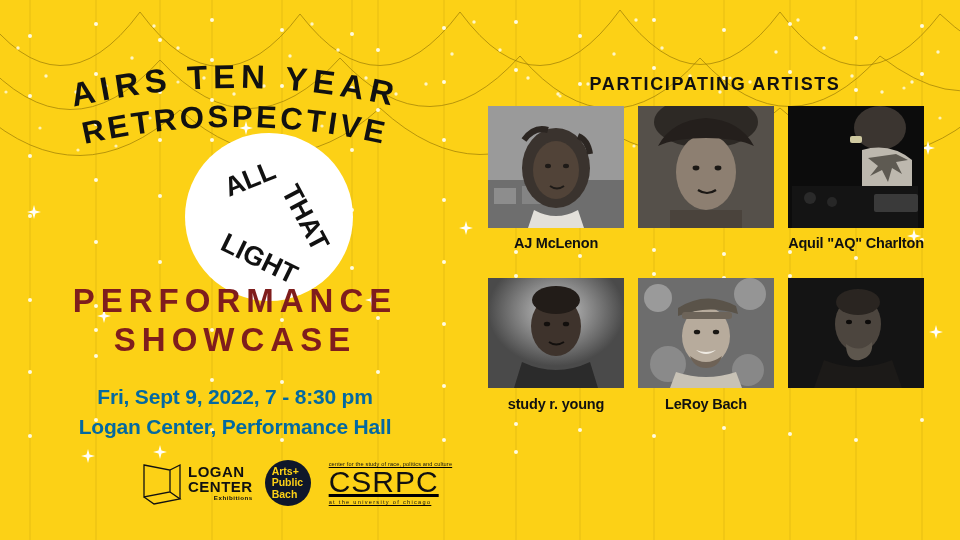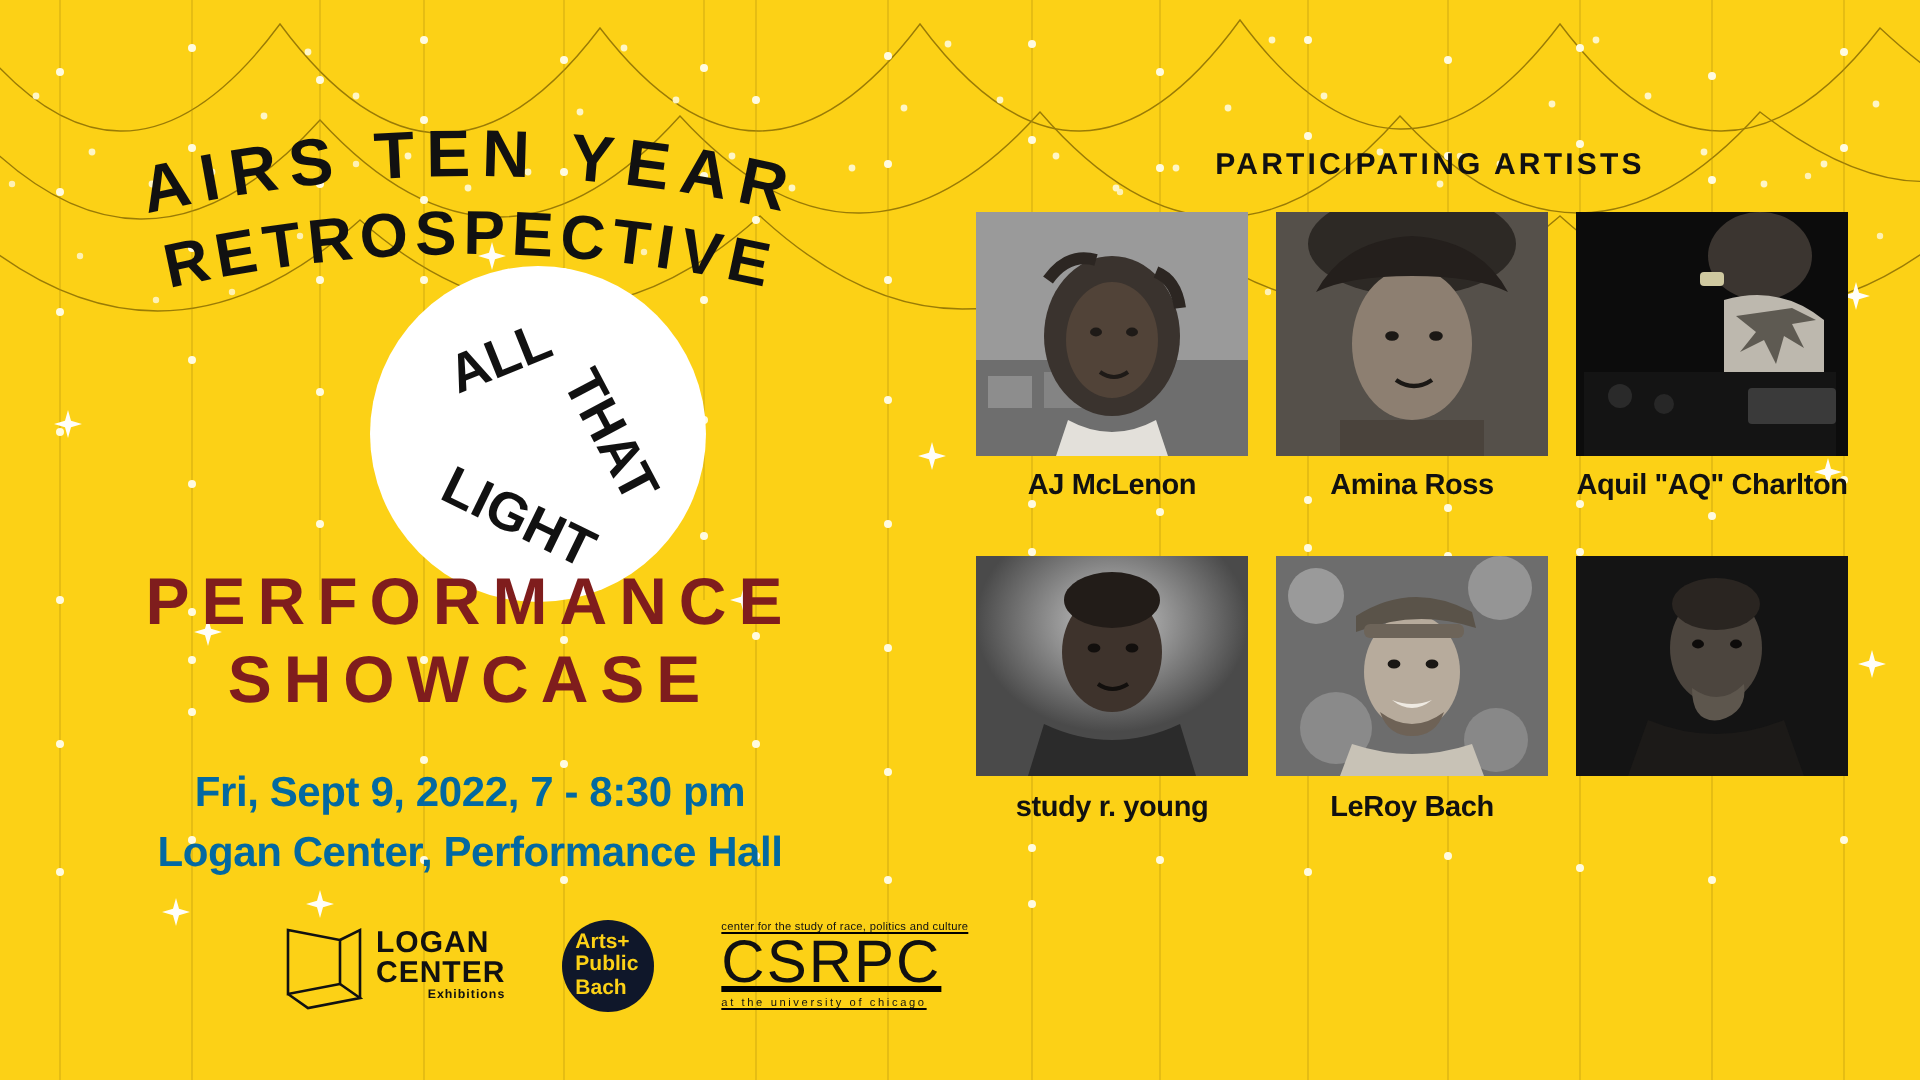--- a/index.html
+++ b/index.html
@@ -52,21 +52,21 @@
   }
   .when div {
     font-size:21px; font-weight:bold; line-height:1.42; letter-spacing:-0.2px;
   }
 
   
   .right { position:absolute; left:470px; top:0; width:490px; height:540px; }
   .pa-head {
     position:absolute; left:0; top:74px; width:490px;
     text-align:center; color:#111;
-    font-size:15px; font-weight:bold; letter-spacing:1.6px;
+    font-size:18px; font-weight:bold; letter-spacing:1.6px;
   }
 
   .grid {
     position:absolute; left:18px; top:106px;
     width:456px;
     display:grid;
     grid-template-columns:repeat(3, 136px);
     column-gap:14px;
     row-gap:0;
   }
@@ -82,21 +82,21 @@
     font-size:14.5px; font-weight:bold; line-height:1.12;
     letter-spacing:-0.2px;
     height:36px;
   }
   .row2 .photo { height:110px; }
   .row2 .cap { height:24px; margin-top:8px; }
 
   
   .footer { position:absolute; left:0; top:452px; width:960px; height:88px; }
 
-  .logos { position:absolute; left:140px; top:8px; display:flex; align-items:center; gap:28px; }
+  .logos { position:absolute; left:140px; top:8px; display:flex; align-items:center; gap:12px; }
 
   .logan { display:flex; align-items:center; gap:6px; }
   .logan-mark { width:42px; height:44px; }
   .logan-txt { line-height:1; }
   .logan-txt .a { font-size:15px; font-weight:bold; letter-spacing:0.5px; color:#111; display:block; }
   .logan-txt .b { font-size:15px; font-weight:bold; letter-spacing:0.5px; color:#111; display:block; }
   .logan-txt .c { font-size:6.2px; font-weight:bold; letter-spacing:0.5px; color:#111; display:block; text-align:right; margin-top:1px;}
 
   .apl {
     width:46px; height:46px; border-radius:50%; background:#0f172a;
@@ -421,21 +421,20 @@
             <rect width="136" height="122" fill="#55504a"></rect>
             <ellipse cx="68" cy="16" rx="52" ry="26" fill="#2d2925"></ellipse>
             <ellipse cx="68" cy="66" rx="30" ry="38" fill="#8d7f71"></ellipse>
             <ellipse cx="58" cy="62" rx="3.4" ry="2.4" fill="#1b1815"></ellipse>
             <ellipse cx="80" cy="62" rx="3.4" ry="2.4" fill="#1b1815"></ellipse>
             <path d="M60,84 Q69,90 78,84" stroke="#1b1815" stroke-width="2.2" fill="none"></path>
             <path d="M20,40 q14,-26 48,-28 q34,2 48,28 q-16,-8 -48,-8 q-32,0 -48,8 Z" fill="#241f1c"></path>
             <rect x="32" y="104" width="72" height="18" fill="#4a433c"></rect>
           </svg>
         </div>
-        <div class="cap">Amina Ross</div>
       </div>
 
       <div class="cell">
         <div class="photo">
           <svg viewBox="0 0 136 122" preserveAspectRatio="xMidYMid slice">
             <rect width="136" height="122" fill="#0c0c0c"></rect>
             <ellipse cx="92" cy="22" rx="26" ry="22" fill="#3b3530"></ellipse>
             <rect x="62" y="30" width="12" height="7" rx="2" fill="#cfc9a0"></rect>
             <path d="M74,44 q28,-8 50,10 l0,38 q-26,6 -50,-6 Z" fill="#bdb8ae"></path>
             <path d="M80,52 l10,8 -8,10 12,-6 6,12 4,-14 10,6 -6,-12 12,-2 -12,-6 Z" fill="#5e5a52"></path>

